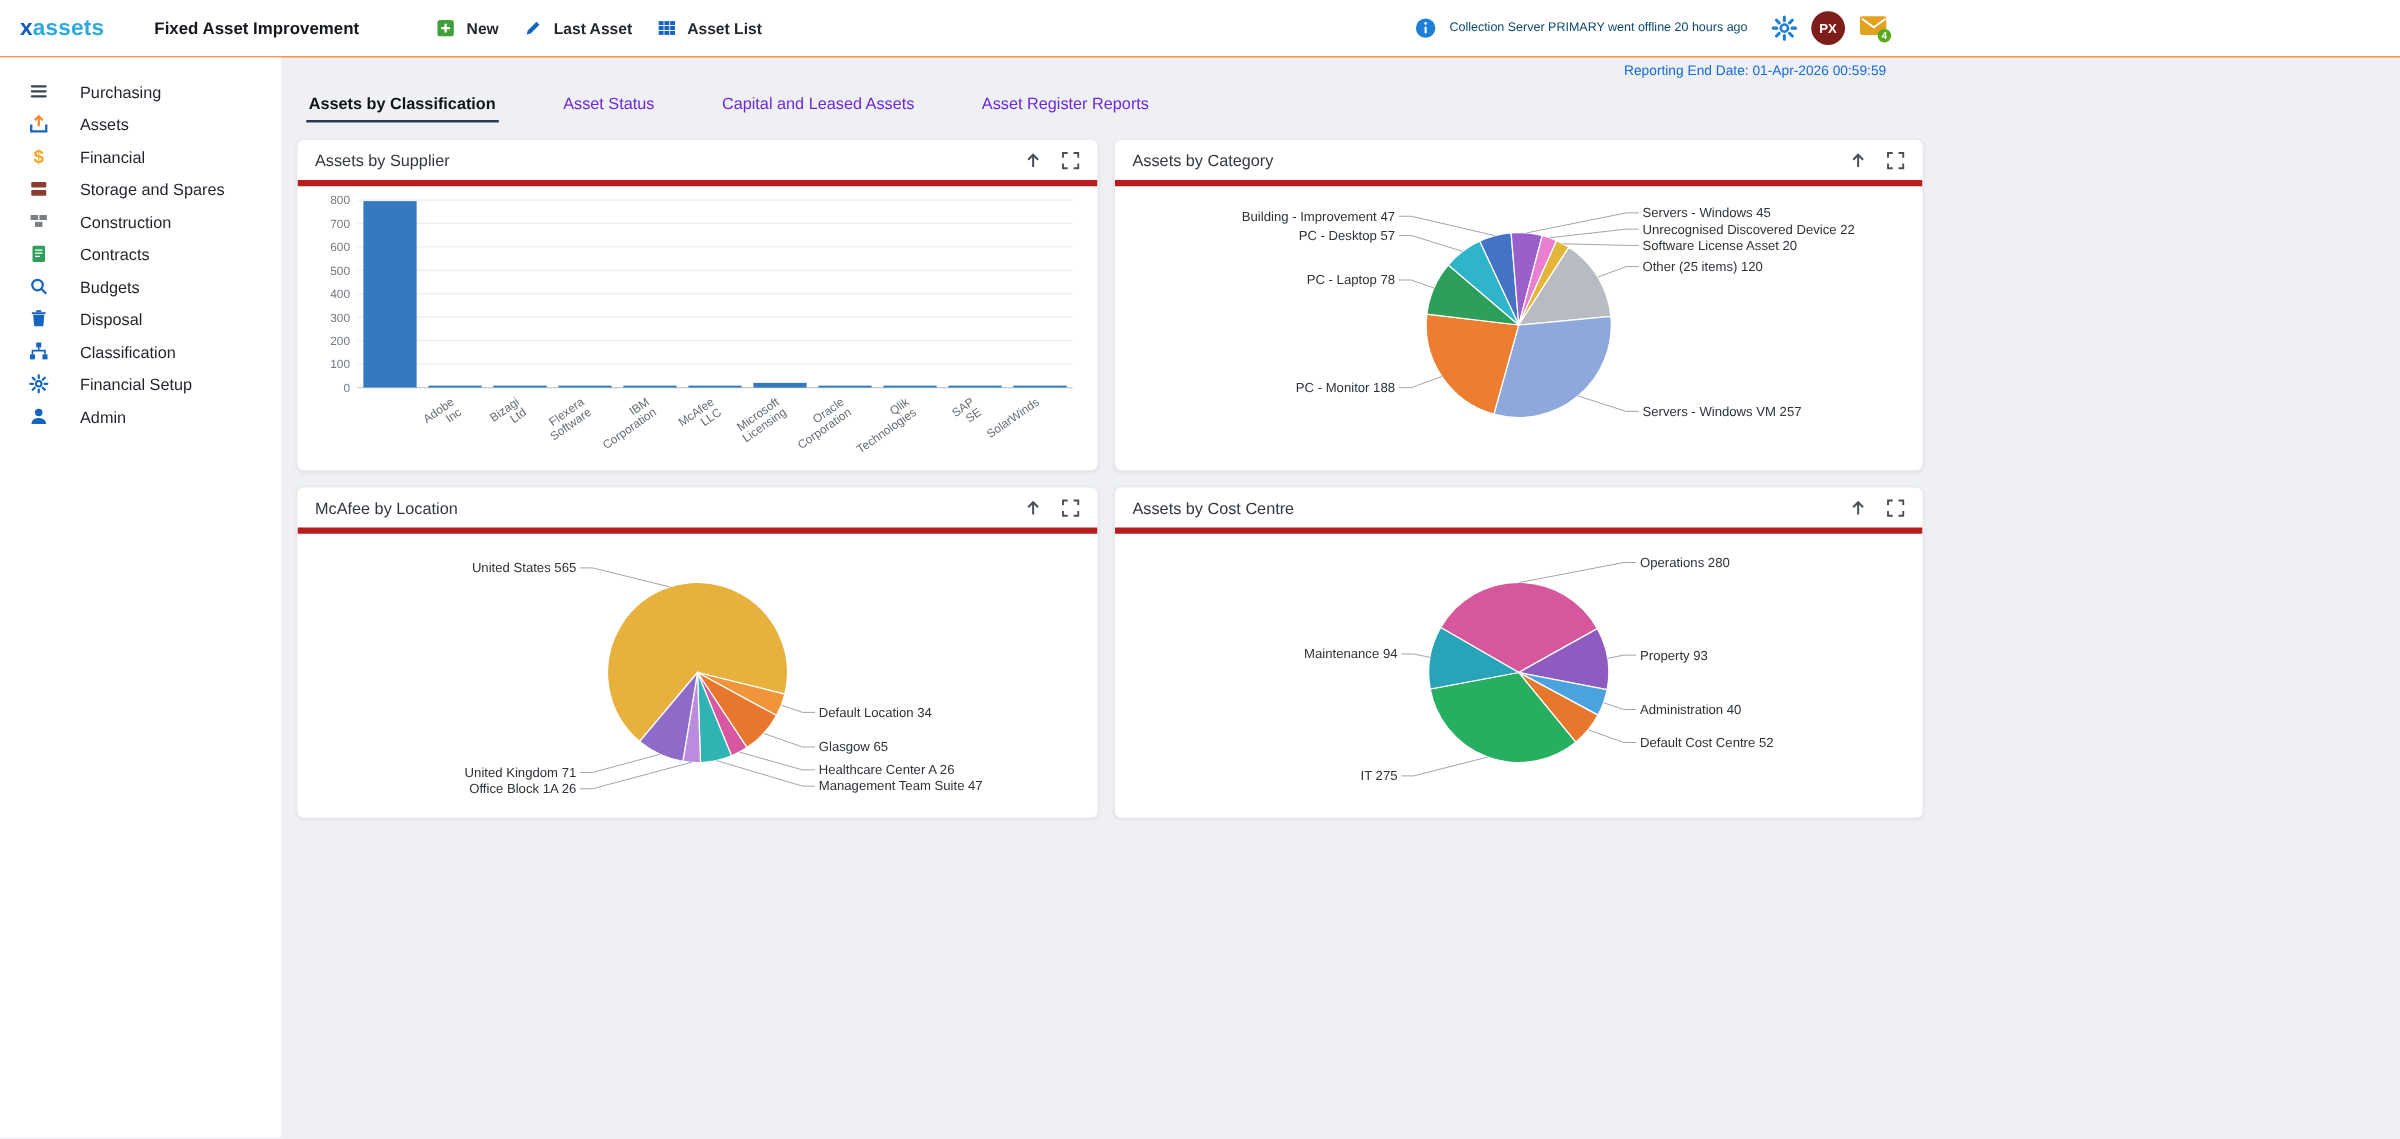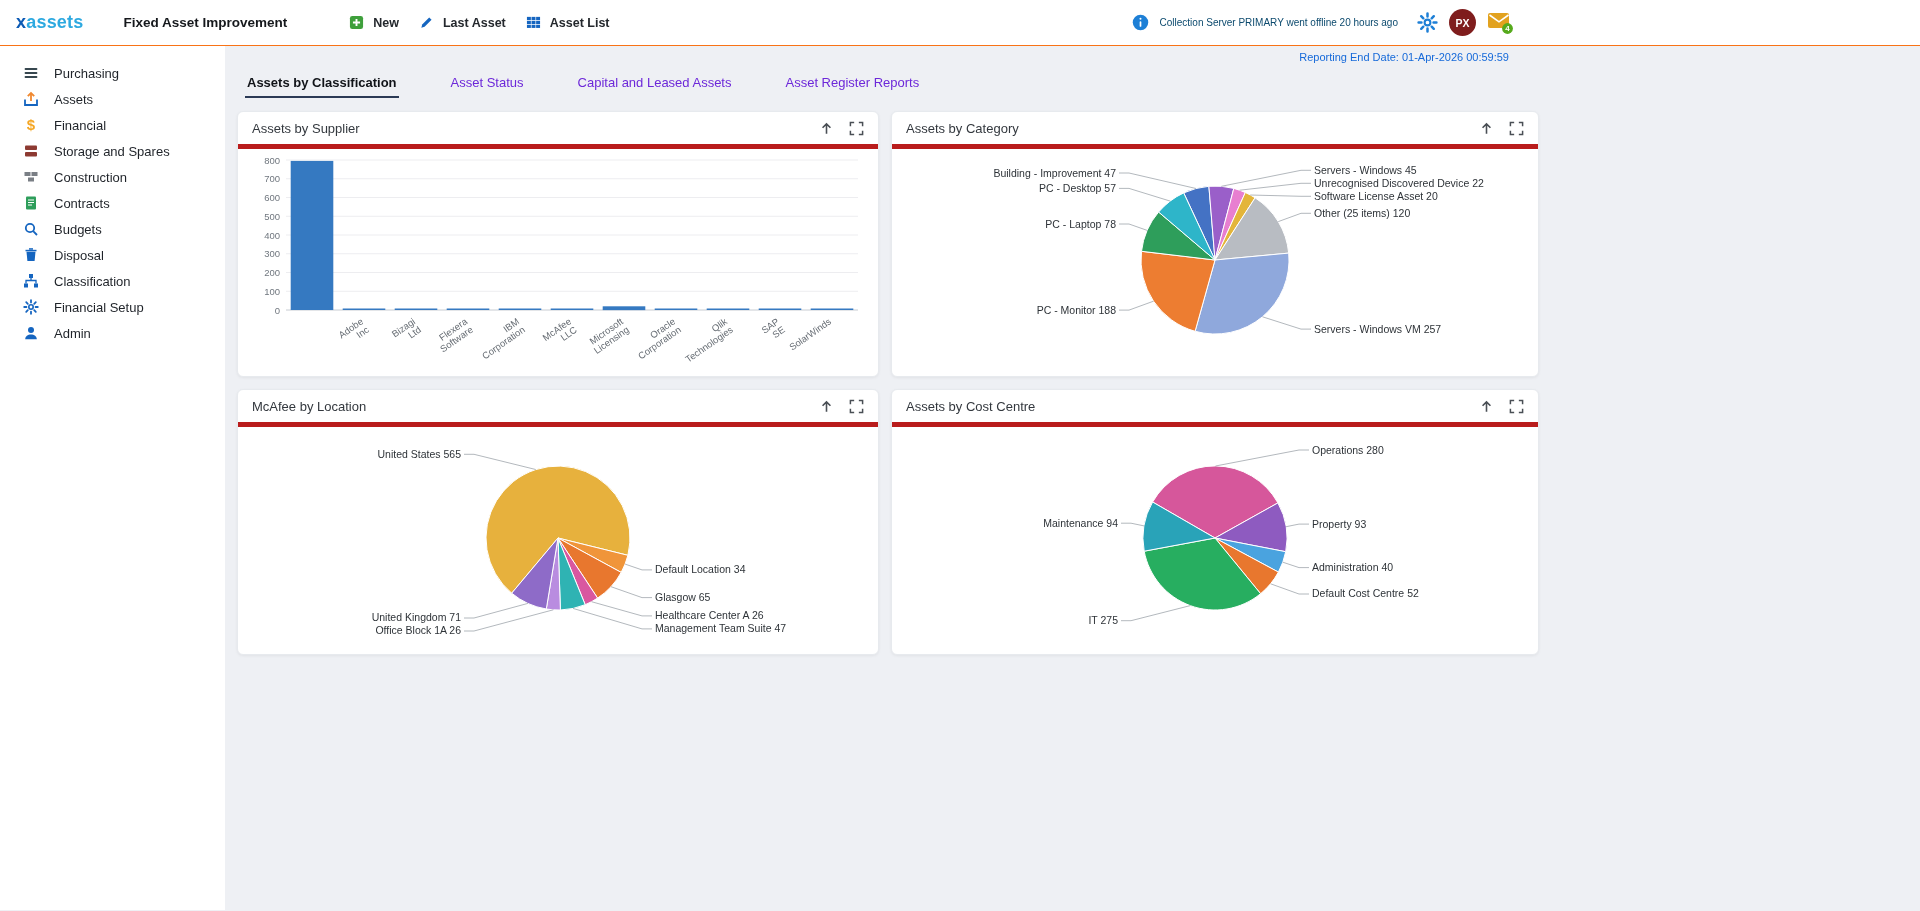--- a/index.html
+++ b/index.html
@@ -29,21 +29,21 @@
   .info-ic { display: inline-flex; }
   .alert-text { font-size: 10px; color: #0c4a6e; white-space: nowrap; }
   .gear-ic { display: inline-flex; cursor: pointer; margin-left: 8px; }
   .avatar { width: 27px; height: 27px; border-radius: 50%; background: #7f1d1d; color: #fff;
             font-size: 10.5px; font-weight: bold; display: flex; align-items: center; justify-content: center; cursor: pointer; }
   .mail { display: inline-flex; cursor: pointer; }
 
   
   .layout { display: flex; height: 864px; }
   .sidebar { width: 225px; background: #fff; padding-top: 14px; flex: 0 0 225px; }
-  .sidebar-item { display: flex; align-items: center; gap: 14px; padding: 5px 10px 5px 22px;
+  .sidebar-item { display: flex; align-items: center; gap: 24px; padding: 5px 10px 5px 22px;
                   font-size: 13px; color: #1f2329; cursor: pointer; }
   .sb-icon { width: 18px; display: inline-flex; justify-content: center; }
 
   .main { flex: 1; padding-left: 12px; }
   .main-inner { width: 1302px; }
   .reporting { text-align: right; padding: 5px 30px 0 0; font-size: 11px; font-weight: 400; color: #1569d9; }
   .tabs { display: flex; gap: 50px; margin: 8px 0 13px 8px; }
   .tab { font-size: 13px; color: #6d28d9; padding: 4px 2px 6px; cursor: pointer; border-bottom: 2px solid transparent; }
   .tab.active { color: #101318; font-weight: 700; border-bottom-color: #2b3a55; }
 

